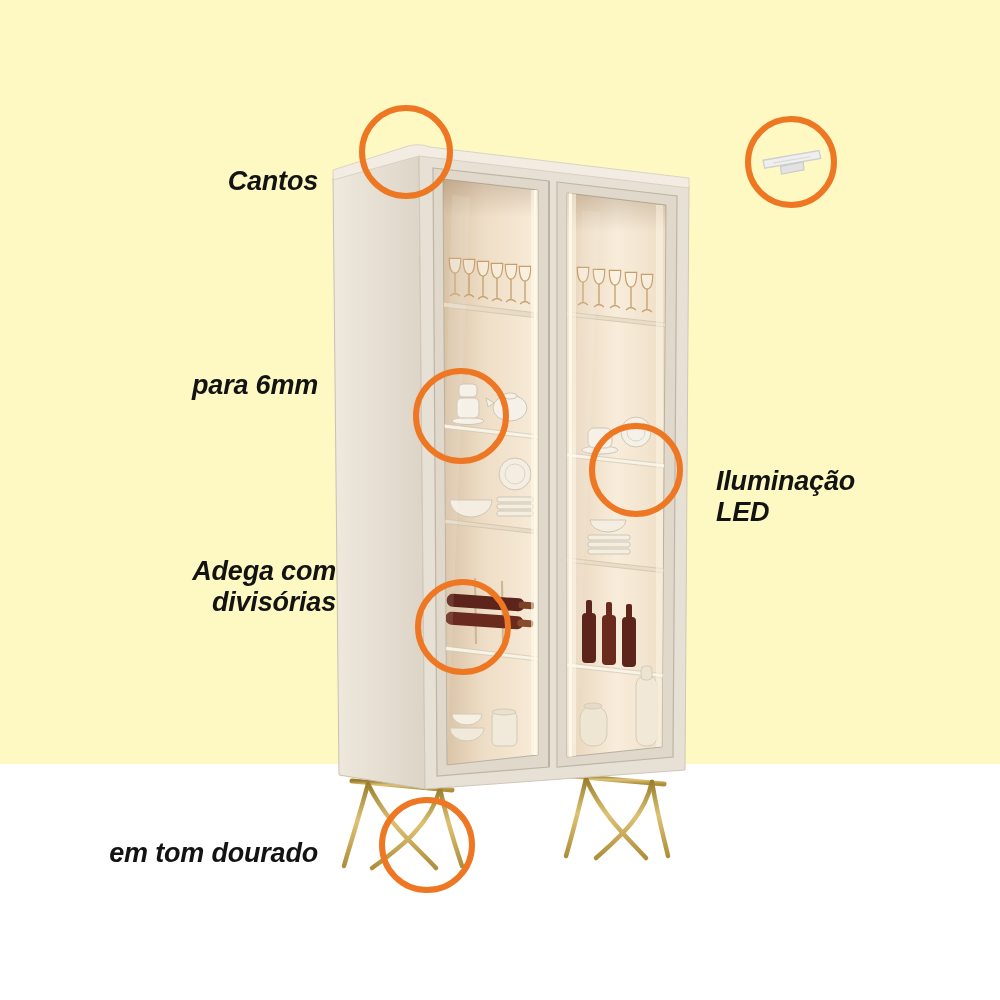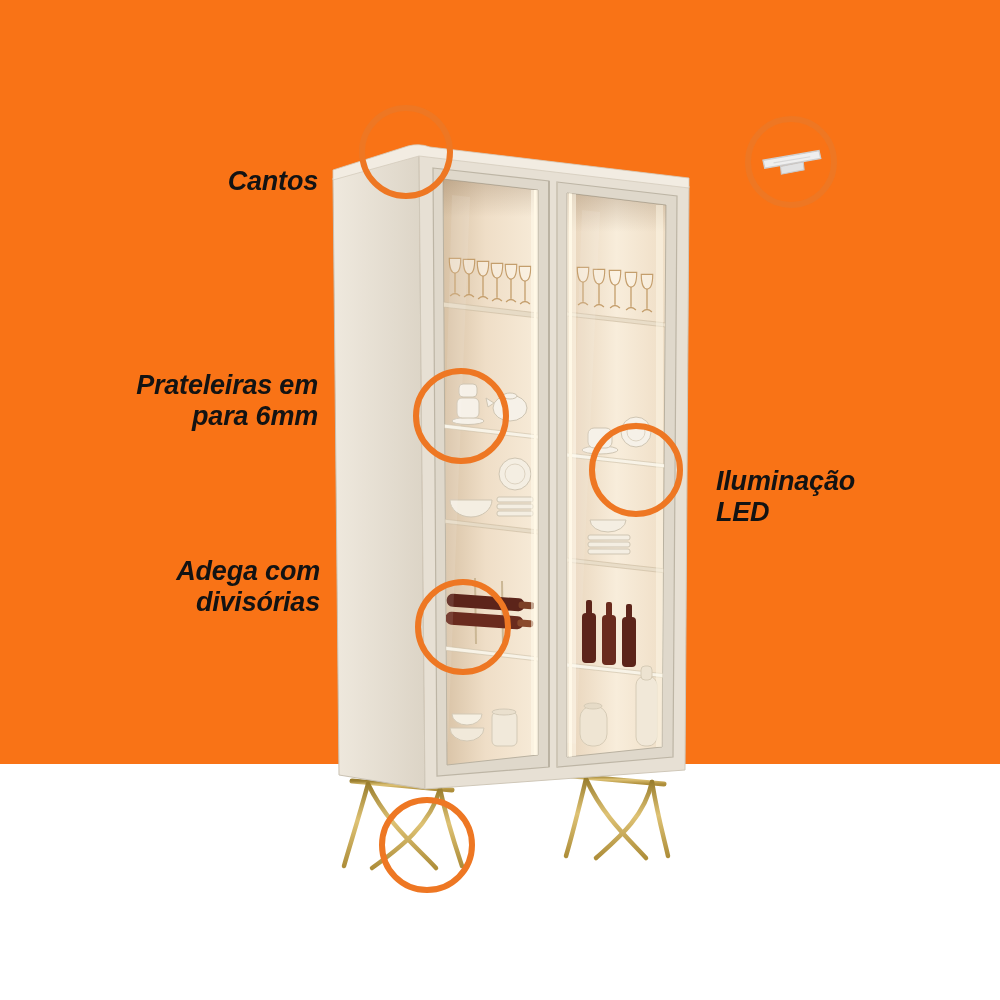--- a/index.html
+++ b/index.html
@@ -1,17 +1,17 @@
 <!DOCTYPE html>
 <html style="--accent: #EE7723; --cabinet-body: #E7E0D4; --interior-warm: #F2E3CC; --gold: #C9A84C;"><head>
 <meta charset="utf-8">
 <style>
   html,body{margin:0;padding:0;background:#ffffff;}
   body{width:1000px;height:1000px;font-family:"Liberation Sans",sans-serif;overflow:hidden;}
-  .stage{position:relative;width:1000px;height:764px;background:#f97316;}
+  .stage{position:relative;width:1000px;height:764px;background:#fef9c3;}
   .cab-svg{position:absolute;left:0;top:0;width:1000px;height:1000px;}
   .label{position:absolute;font-style:italic;font-weight:700;font-size:27px;line-height:31px;color:#131313;letter-spacing:-0.2px;}
   .label.r{text-align:right;}
   .hl{position:absolute;border:6px solid var(--accent,#EE7723);border-radius:50%;box-sizing:border-box;display:flex;align-items:center;justify-content:center;background:transparent;}
 </style>
 </head>
 <body>
 
 <div class="stage">
 
@@ -205,29 +205,29 @@
   <div class="hl" style="left:589px;top:423px;width:94px;height:94px"></div>
   <div class="hl" style="left:415px;top:579px;width:96px;height:96px"></div>
   <div class="hl" style="left:379px;top:797px;width:96px;height:96px"></div>
 
   <div class="label r" style="left:110px;top:166px;width:208px">
     <div>Cantos</div>
   </div>
 
 
   <div class="label r" style="left:110px;top:370px;width:208px">
-    <div>Prateleiras em</div>
     <div>para 6mm</div>
   </div>
 
   <div class="label" style="left:716px;top:466px;width:200px">
     <div>Iluminação</div>
     <div>LED</div>
   </div>
 
-  <div class="label r" style="left:100px;top:556px;width:220px">
+  <div class="label r" style="left:116px;top:556px;width:220px">
     <div>Adega com divisórias</div>
   </div>
 
   <div class="label r" style="left:100px;top:838px;width:218px">
+    <div>em tom dourado</div>
   </div>
 
 </div>
 
 </body></html>

